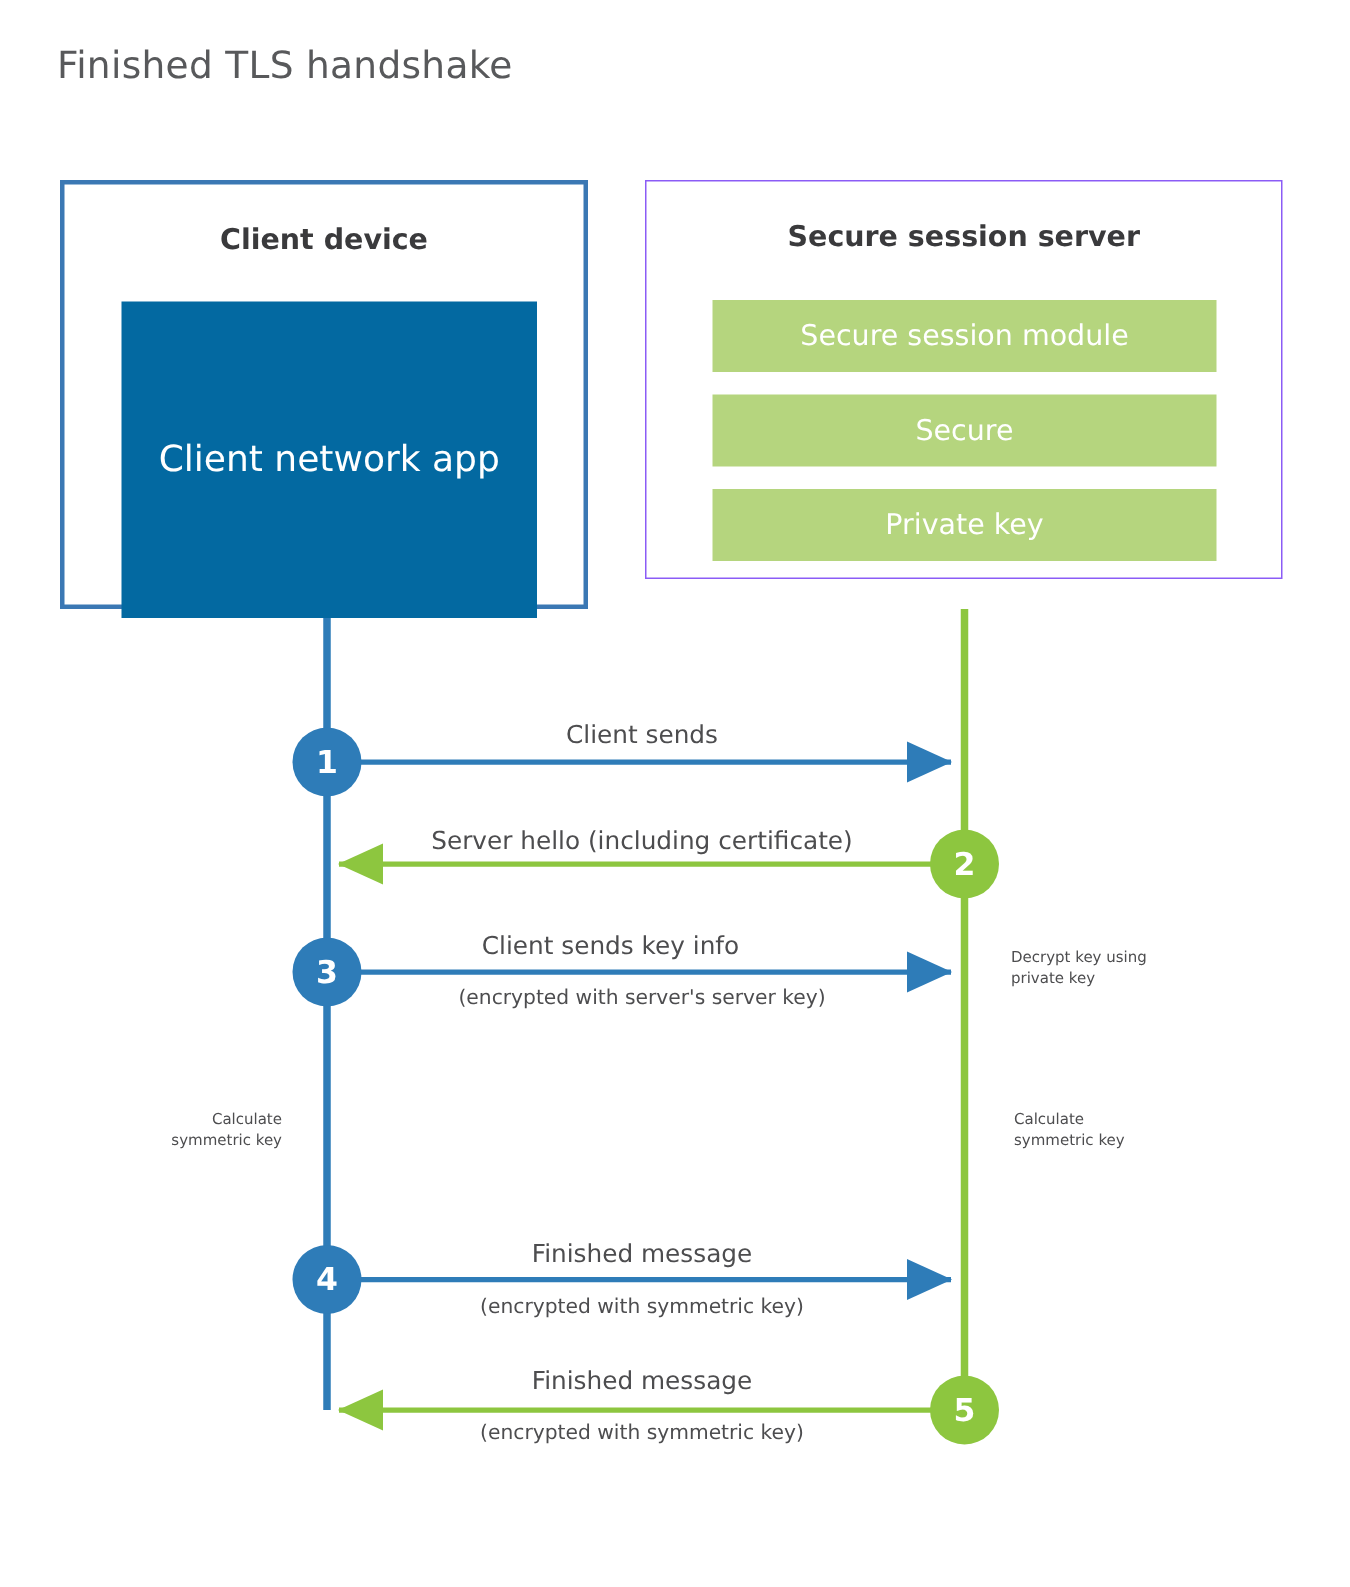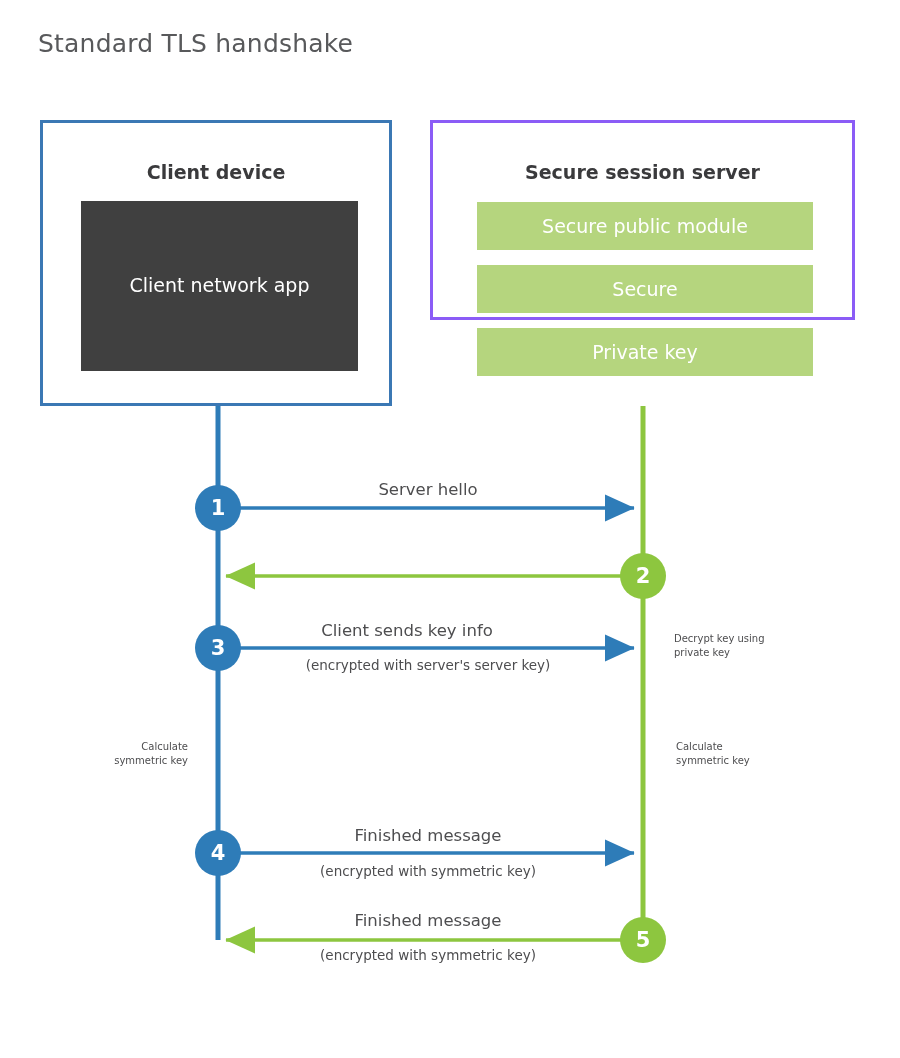--- a/index.html
+++ b/index.html
@@ -45,48 +45,47 @@
     box-sizing: border-box;
     background: #ffffff;
   }
   #client-panel {
     left: 40px; top: 120px;
     width: 352px; height: 286px;
     border: 3px solid #3b78b4;
   }
   #server-panel {
     left: 430px; top: 120px;
-    width: 425px; height: 200px;
-    border: 3px solid #8b5cf6;
+    width: 425px; height: 266px;
+    border: 1px solid #8b5cf6;
   }
   .panel-title {
     position: absolute;
     left: 0; right: 0;
     top: 26px;
     text-align: center;
     font-size: 19px;
     font-weight: bold;
     color: #3a3a3c;
-    margin-top: 12px;
   }
 
   
   #client-app-block {
     position: absolute;
     left: 38px;
     top: 78px;
     width: 277px;
-    height: 170px;
-    background: #404040;
+    height: 211px;
+    background: #0369a1;
     color: #ffffff;
     display: flex;
     align-items: center;
     justify-content: center;
     text-align: center;
-    font-size: 19px;
+    font-size: 24px;
     line-height: 1.35;
     padding: 0 14px;
     box-sizing: border-box;
   }
   .server-block {
     position: absolute;
     left: 44px;
     width: 336px;
     height: 48px;
     background: #b5d57e;
@@ -132,21 +131,21 @@
     line-height: 1.35;
     white-space: pre-line;
   }
   .side-note.right-align { text-align: right; }
 </style>
 </head>
 <body>
 
 <div id="stage">
 
-  <div class="abs" id="page-title">Standard TLS handshake</div>
+  <div class="abs" id="page-title">Finished TLS handshake</div>
 
   <svg class="layer" viewBox="0 0 900 1058">
     <defs>
       <marker id="arrow-blue-right" markerWidth="9" markerHeight="9" refX="8.4" refY="4.5" orient="auto" markerUnits="strokeWidth">
         <path d="M0,0.6 L8.6,4.5 L0,8.4 Z" fill="#2e7cb8"></path>
       </marker>
       <marker id="arrow-green-left" markerWidth="9" markerHeight="9" refX="8.4" refY="4.5" orient="auto" markerUnits="strokeWidth">
         <path d="M0,0.6 L8.6,4.5 L0,8.4 Z" fill="#8dc63f"></path>
       </marker>
     </defs>
@@ -166,33 +165,34 @@
     <line x1="643" y1="940" x2="226" y2="940" stroke="#8dc63f" stroke-width="3.5" marker-end="url(#arrow-green-left)"></line>
   </svg>
 
   <div class="abs panel" id="client-panel">
     <div class="panel-title">Client device</div>
     <div id="client-app-block">Client network app</div>
   </div>
 
   <div class="abs panel" id="server-panel">
     <div class="panel-title">Secure session server</div>
-    <div class="server-block" id="server-block-0">Secure public module</div>
+    <div class="server-block" id="server-block-0">Secure session module</div>
     <div class="server-block" id="server-block-1">Secure</div>
     <div class="server-block" id="server-block-2">Private key</div>
   </div>
 
   <div class="abs step-circle blue" style="left:195px; top:485px;">1</div>
   <div class="abs step-circle green" style="left:620px; top:553px;">2</div>
   <div class="abs step-circle blue" style="left:195px; top:625px;">3</div>
   <div class="abs step-circle blue" style="left:195px; top:830px;">4</div>
   <div class="abs step-circle green" style="left:620px; top:917px;">5</div>
 
-  <div class="flow-label main" style="left:428px; top:480px; transform:translateX(-50%);">Server hello</div>
-
+  <div class="flow-label main" style="left:428px; top:480px; transform:translateX(-50%);">Client sends</div>
+
+  <div class="flow-label main" style="left:428px; top:551px; transform:translateX(-50%);">Server hello (including certificate)</div>
 
   <div class="flow-label main" style="left:407px; top:621px; transform:translateX(-50%);">Client sends key info</div>
   <div class="flow-label sub" style="left:428px; top:657px; transform:translateX(-50%);">(encrypted with server's server key)</div>
 
   <div class="flow-label main" style="left:428px; top:826px; transform:translateX(-50%);">Finished message</div>
   <div class="flow-label sub" style="left:428px; top:863px; transform:translateX(-50%);">(encrypted with symmetric key)</div>
 
   <div class="flow-label main" style="left:428px; top:911px; transform:translateX(-50%);">Finished message</div>
   <div class="flow-label sub" style="left:428px; top:947px; transform:translateX(-50%);">(encrypted with symmetric key)</div>
 

